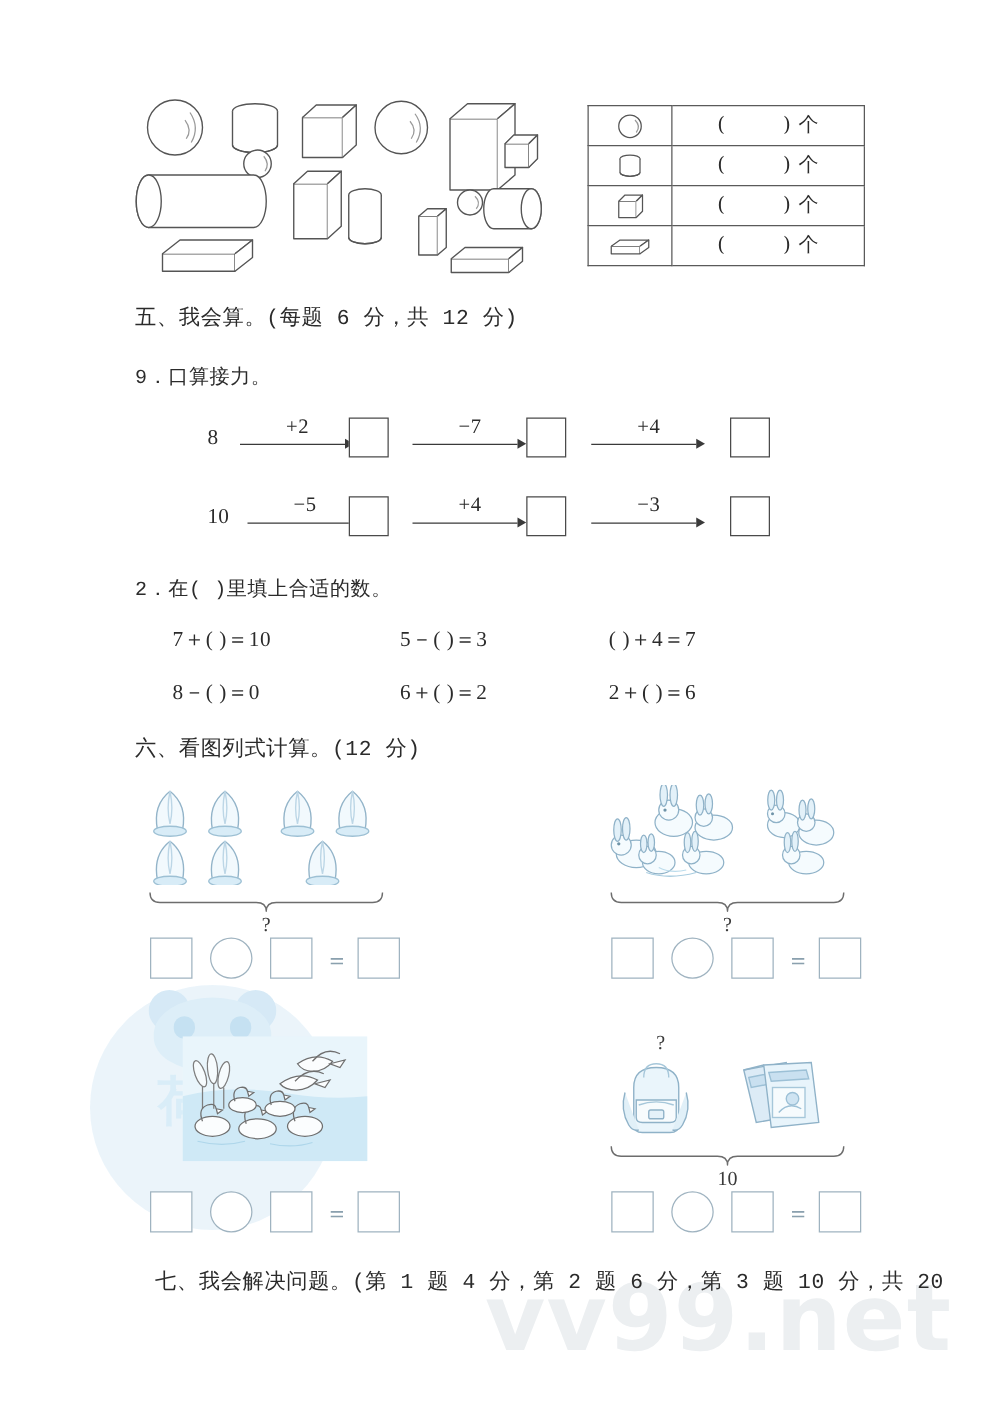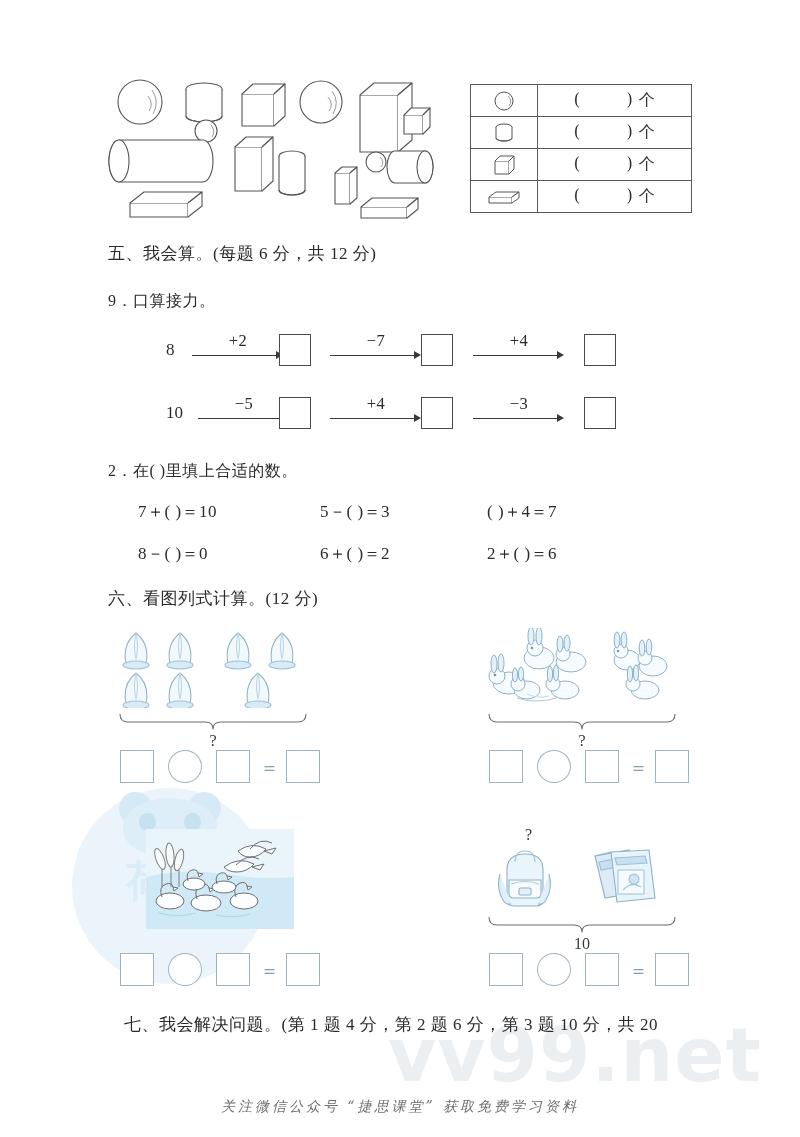--- a/index.html
+++ b/index.html
@@ -82,21 +82,21 @@
     font-weight: bold;
     color: #eceff1;
     letter-spacing: 1px;
     pointer-events: none;
     white-space: nowrap;
   }
 
   
   .cn {
     position: absolute;
-    font-family: Liberation Serif, serif;
+    font-family: Liberation Mono, monospace;
     font-size: 16.5px;
     color: #2b2b2b;
     white-space: nowrap;
     letter-spacing: .5px;
   }
   .sec-head { font-size: 17px; }
   .sub-head { font-size: 16px; }
   .eq {
     position: absolute;
     font-family: "Liberation Serif", "DejaVu Serif", serif;
@@ -698,15 +698,14 @@
   <div class="eqrow" style="left:489px; top:953px; width:200px;">
     <div class="sq" style="left:0;"></div>
     <div class="ci" style="left:48px;"></div>
     <div class="sq" style="left:96px;"></div>
     <div class="eqs" style="left:140px;">＝</div>
     <div class="sq" style="left:166px;"></div>
   </div>
 
   <div class="cn sec-head" style="left:124px; top:1013px;">七、我会解决问题。(第 1 题 4 分，第 2 题 6 分，第 3 题 10 分，共 20</div>
 
-  <div id="footer-note">关注微信公众号 “捷思课堂” 获取免费学习资料</div>
 
 </div>
 
 </body></html>

